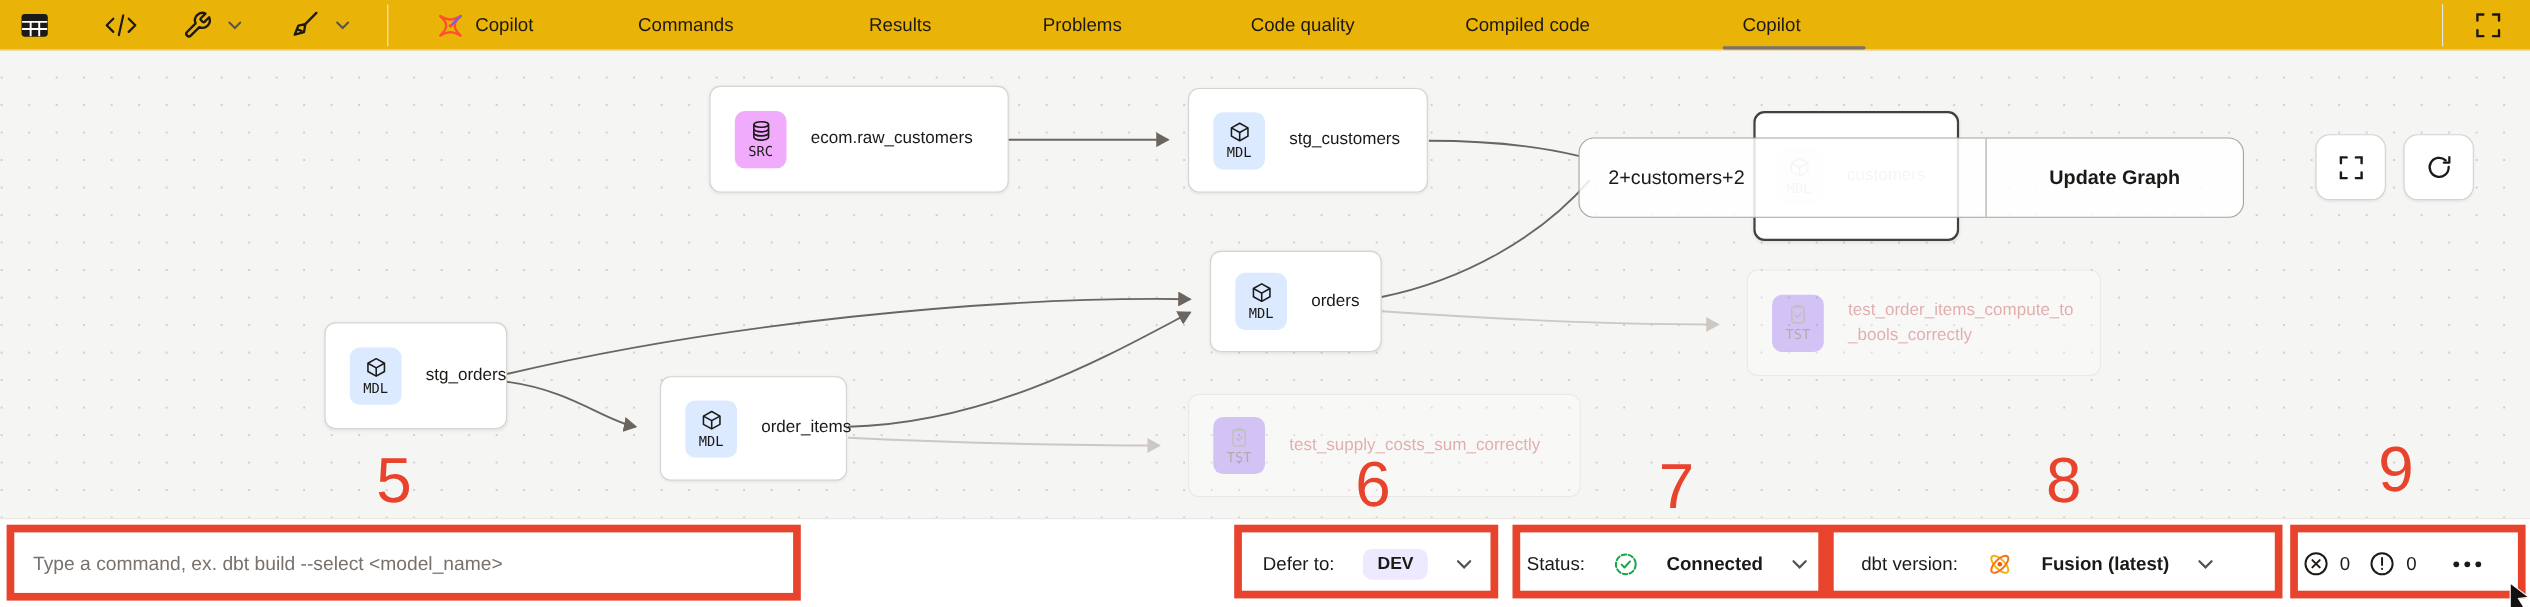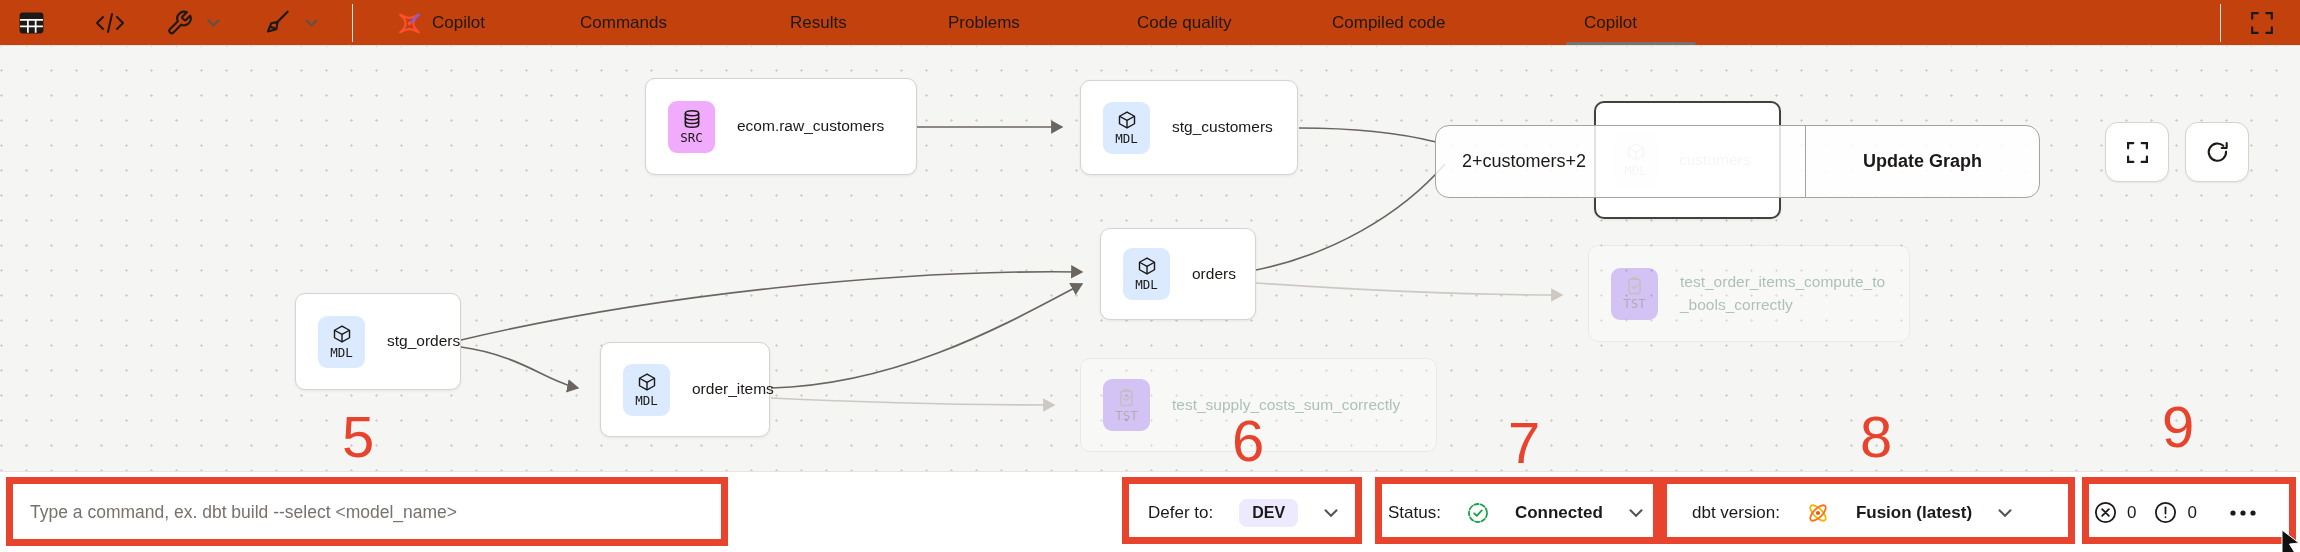--- a/index.html
+++ b/index.html
@@ -1,20 +1,20 @@
 <!DOCTYPE html>
 <html><head>
 <meta charset="utf-8">
 <style>
   * { margin:0; padding:0; box-sizing:border-box; }
   body { font-family:"Liberation Sans", sans-serif; background:#fff; }
   .page { position:relative; width:2300px; height:552px; overflow:hidden; background:#fff; color:#1c1917; }
 
   
-  .toolbar { position:absolute; top:0; left:0; width:2300px; height:46px; background:#c2410c; border-bottom:1px solid #e7e5e4; z-index:20; }
+  .toolbar { position:absolute; top:0; left:0; width:2300px; height:46px; background:#eab308; border-bottom:1px solid #e7e5e4; z-index:20; }
   .tb-item { position:absolute; top:50%; transform:translateY(-50%); display:flex; align-items:center; cursor:pointer; }
   .tb-divider { position:absolute; top:4px; width:1px; height:38px; background:#e7e5e4; }
   .tab { position:absolute; top:0; height:46px; display:flex; align-items:center; gap:9px; font-size:17px; font-weight:500; color:#1c1917; cursor:pointer; white-space:nowrap; }
   .tab-underline { position:absolute; bottom:0; height:3px; background:#78716c; border-radius:2px; }
 
   
   .canvas { position:absolute; top:46px; left:0; width:2300px; height:425px;
     background-color:#f5f5f4;
     background-image:radial-gradient(circle, #d3cfca 1.3px, transparent 1.4px);
     background-size:25px 25px; background-position:14px 12px; }
@@ -23,21 +23,21 @@
     display:flex; align-items:center; padding:0 22px; gap:22px; z-index:2;
     box-shadow:0 1px 3px rgba(0,0,0,0.07); cursor:pointer; }
   .badge { width:47px; height:52px; border-radius:9px; display:flex; flex-direction:column;
     align-items:center; justify-content:center; gap:1px; flex:0 0 auto; }
   .badge span { font-family:"DejaVu Sans Mono", monospace; font-size:12.5px; color:#1c1917; }
   .badge-src { background:#f0abfc; }
   .badge-mdl { background:#dbeafe; }
   .badge-tst { background:#8b5cf6; }
   .node-label { font-size:15.5px; color:#1c1917; line-height:1.45; }
   .node-faded { opacity:0.32; box-shadow:none; }
-  .node-faded .node-label { color:#14532d; }
+  .node-faded .node-label { color:#b91c1c; }
   .node-customers { border:2px solid #44403c; z-index:2; }
   .node-customers .inner { opacity:0.28; display:flex; align-items:center; gap:20px; }
 
   .graph-bar { position:absolute; left:1435px; top:79px; width:605px; height:73px; z-index:3;
     background:rgba(255,255,255,0.85); border:1.5px solid #a8a29e; border-radius:14px;
     display:flex; align-items:center; }
   .graph-selector { flex:1 1 auto; padding-left:26px; font-size:18px; font-weight:500; color:#1c1917; cursor:text; }
   .graph-bar-divider { width:1.5px; height:100%; background:#a8a29e; }
   .graph-update { width:233px; text-align:center; font-size:18px; font-weight:700; color:#1c1917; cursor:pointer; }
 

